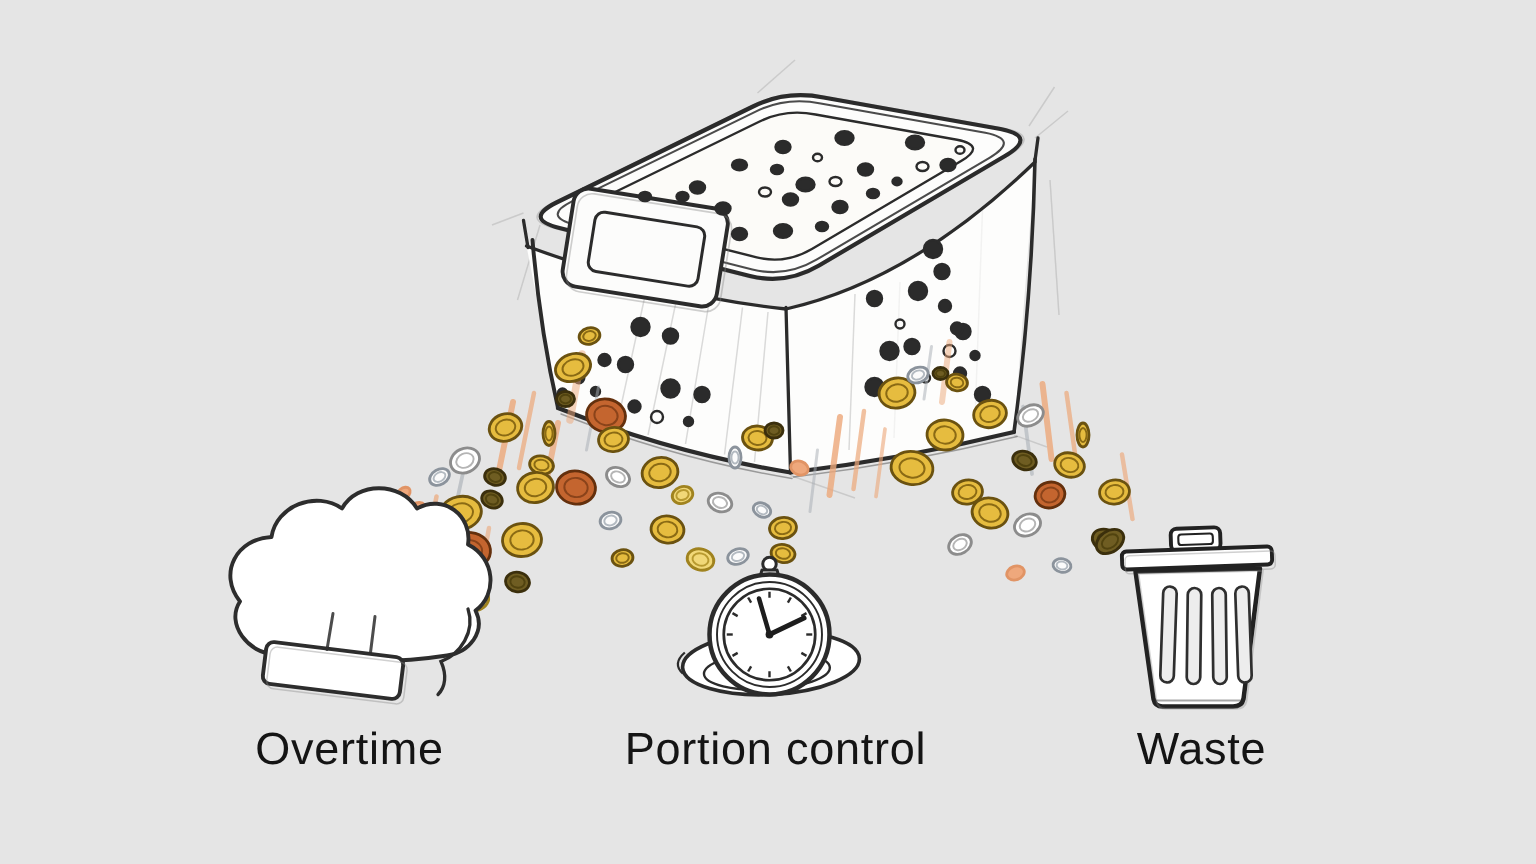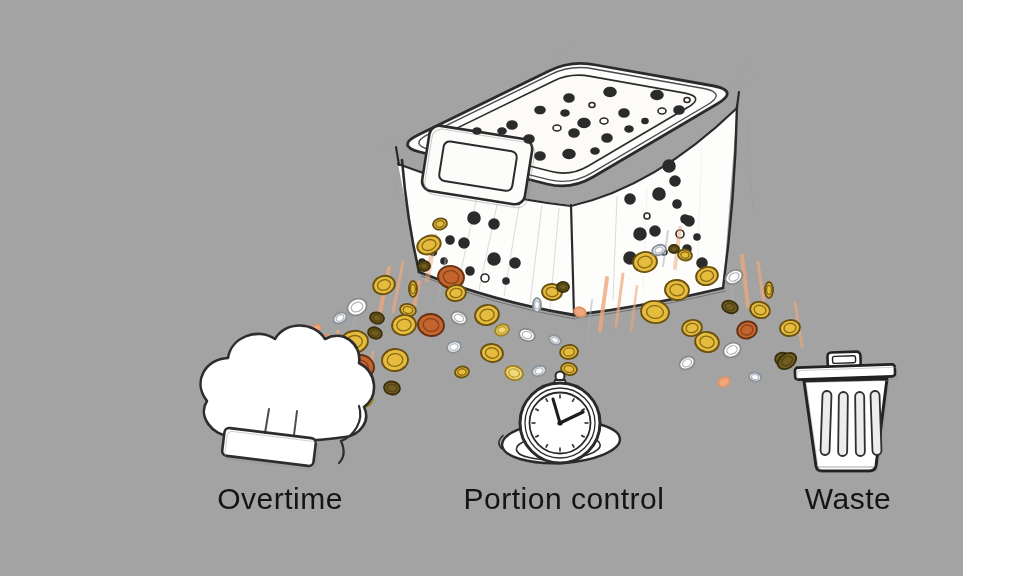--- a/index.html
+++ b/index.html
@@ -1,16 +1,16 @@
 <!DOCTYPE html>
 <html><head>
 <meta charset="utf-8">
 <style>
   html,body{margin:0;padding:0;background:#ffffff;}
-  .stage{position:relative;width:916px;height:576px;background:#a3a3a3;overflow:hidden;padding-left:47px;}
+  .stage{position:relative;width:1024px;height:576px;background:#e5e5e5;overflow:hidden;}
   svg{display:block;}
   text.caption{
     font-family:"Liberation Sans", sans-serif;
     font-size:30px;
     fill:#141414;
     text-anchor:middle;
     letter-spacing:0.5px;
   }
 </style>
 </head>

